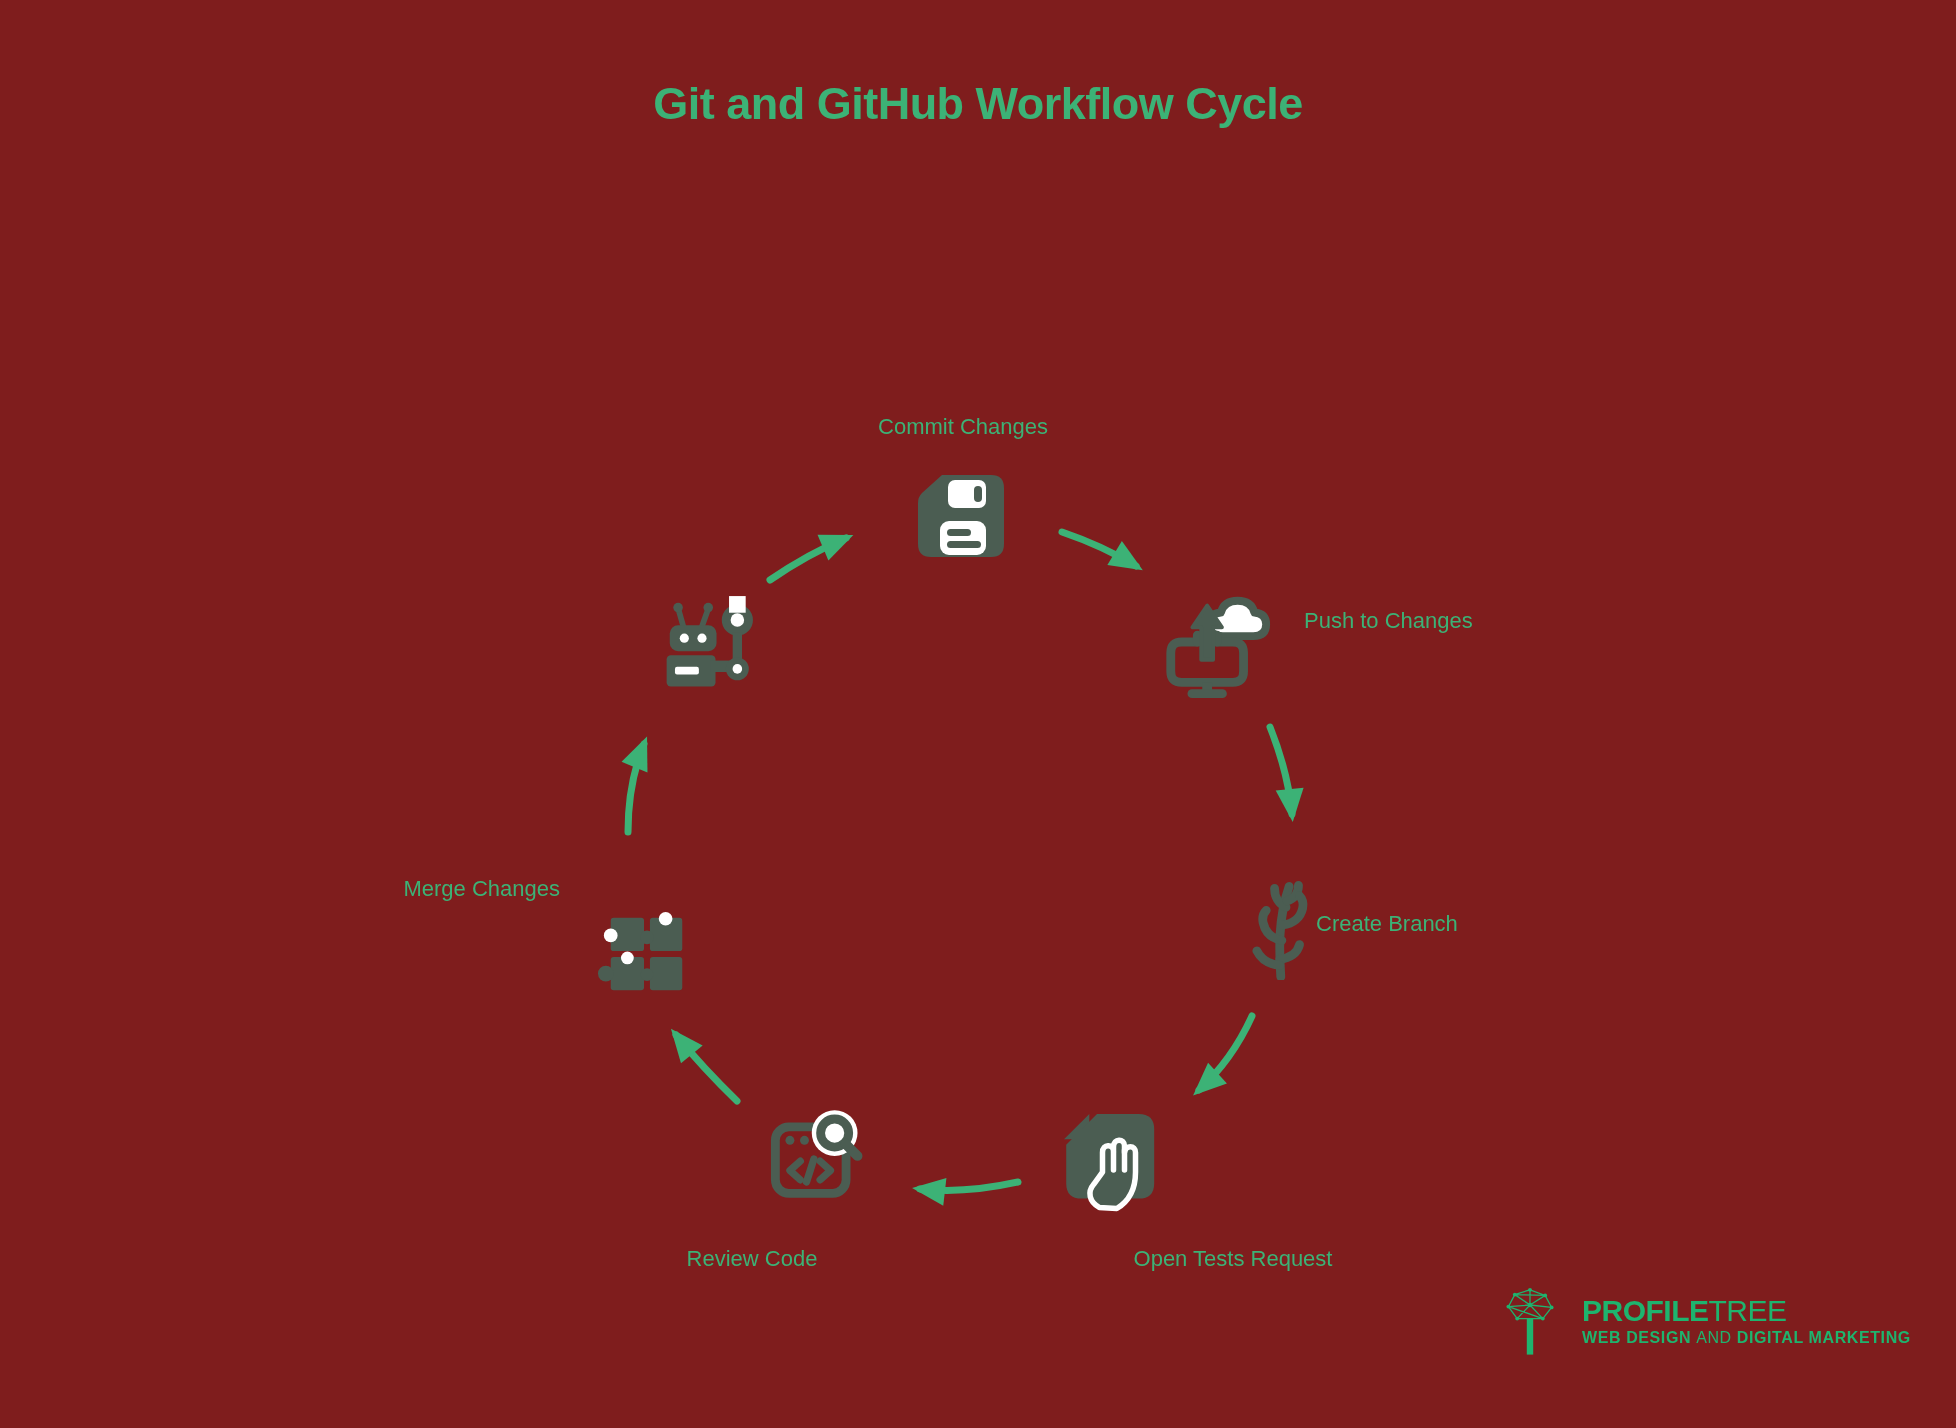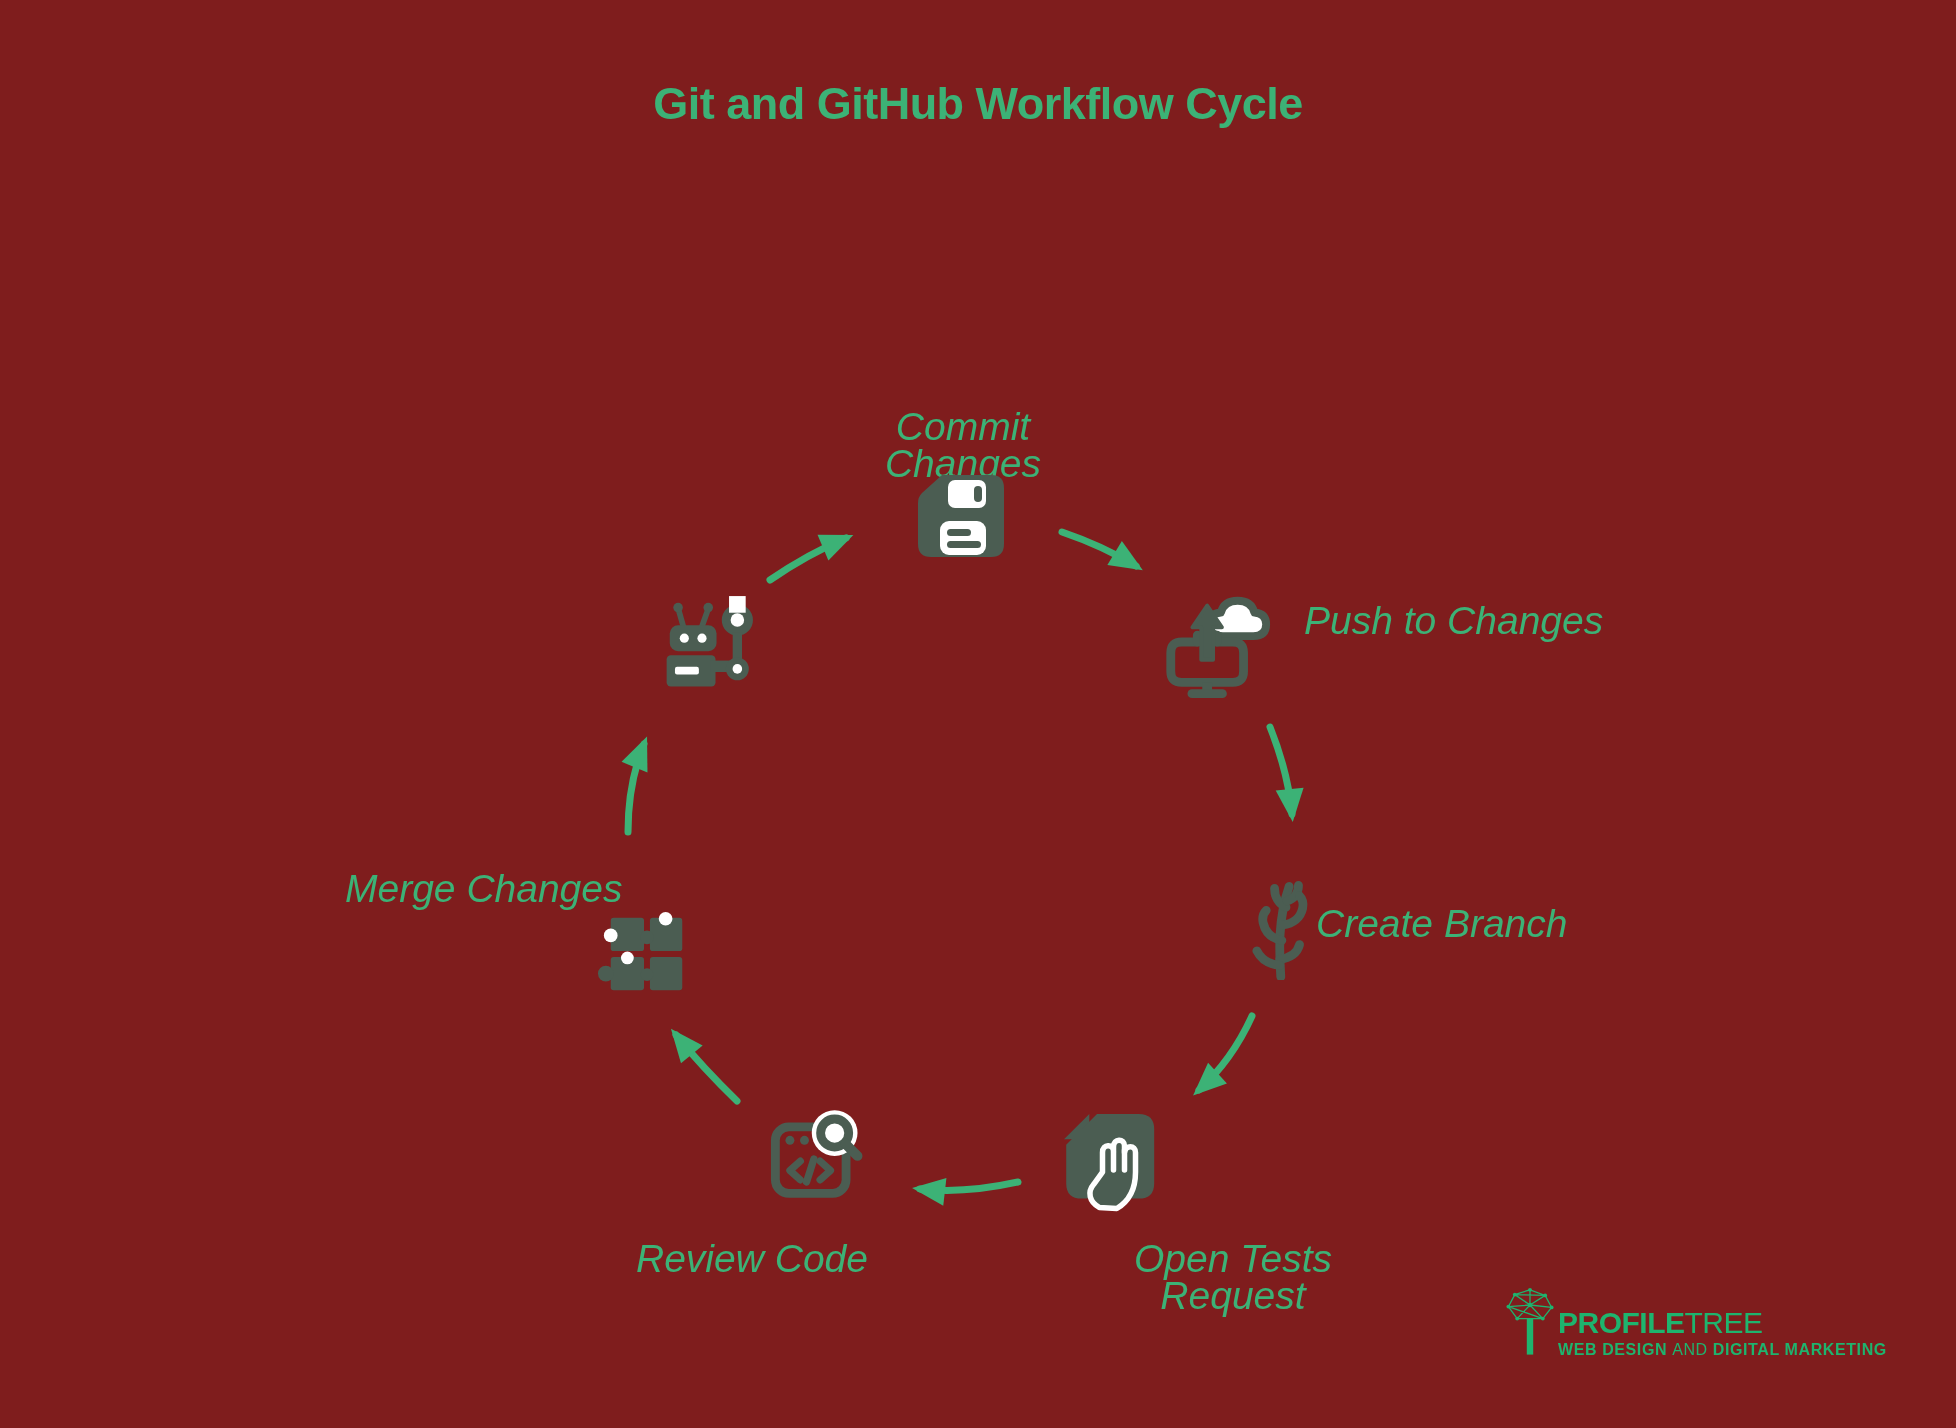--- a/index.html
+++ b/index.html
@@ -11,27 +11,27 @@
   body{background:#fff;}
   .page{
     position:relative;width:1956px;height:1428px;background:#7f1d1d;overflow:hidden;
     font-family:"Liberation Sans",sans-serif;
   }
   .title{
     position:absolute;left:0;top:78px;width:1956px;text-align:center;
     font-size:45px;font-weight:700;color:var(--green);letter-spacing:-0.5px;
   }
   .label{
-    position:absolute;color:var(--green);font-size:39px;line-height:37px;white-space:pre-line;font-style:italic;
+    position:absolute;color:var(--green);font-size:22px;line-height:37px;white-space:pre-line;
   }
   .icon{position:absolute;color:var(--dark);}
   .icon svg{display:block;width:100%;height:100%;}
   .arrows{position:absolute;left:0;top:0;width:1956px;height:1428px;}
   .logo{
-    position:absolute;left:1506px;top:1283px;display:flex;align-items:flex-end;gap:4px;
+    position:absolute;left:1506px;top:1283px;display:flex;align-items:center;gap:28px;
     color:var(--logo-green);
   }
   .logo-text .brand{font-size:30px;line-height:30px;letter-spacing:-0.5px;}
   .logo-text .brand .b1{font-weight:800;}
   .logo-text .brand .b2{font-weight:400;}
   .logo-text .tagline{font-size:16px;font-weight:700;letter-spacing:0.6px;margin-top:3px;}
   .logo-text .tagline .t-and{font-weight:400;}
 </style>
 </head>
 <body>

